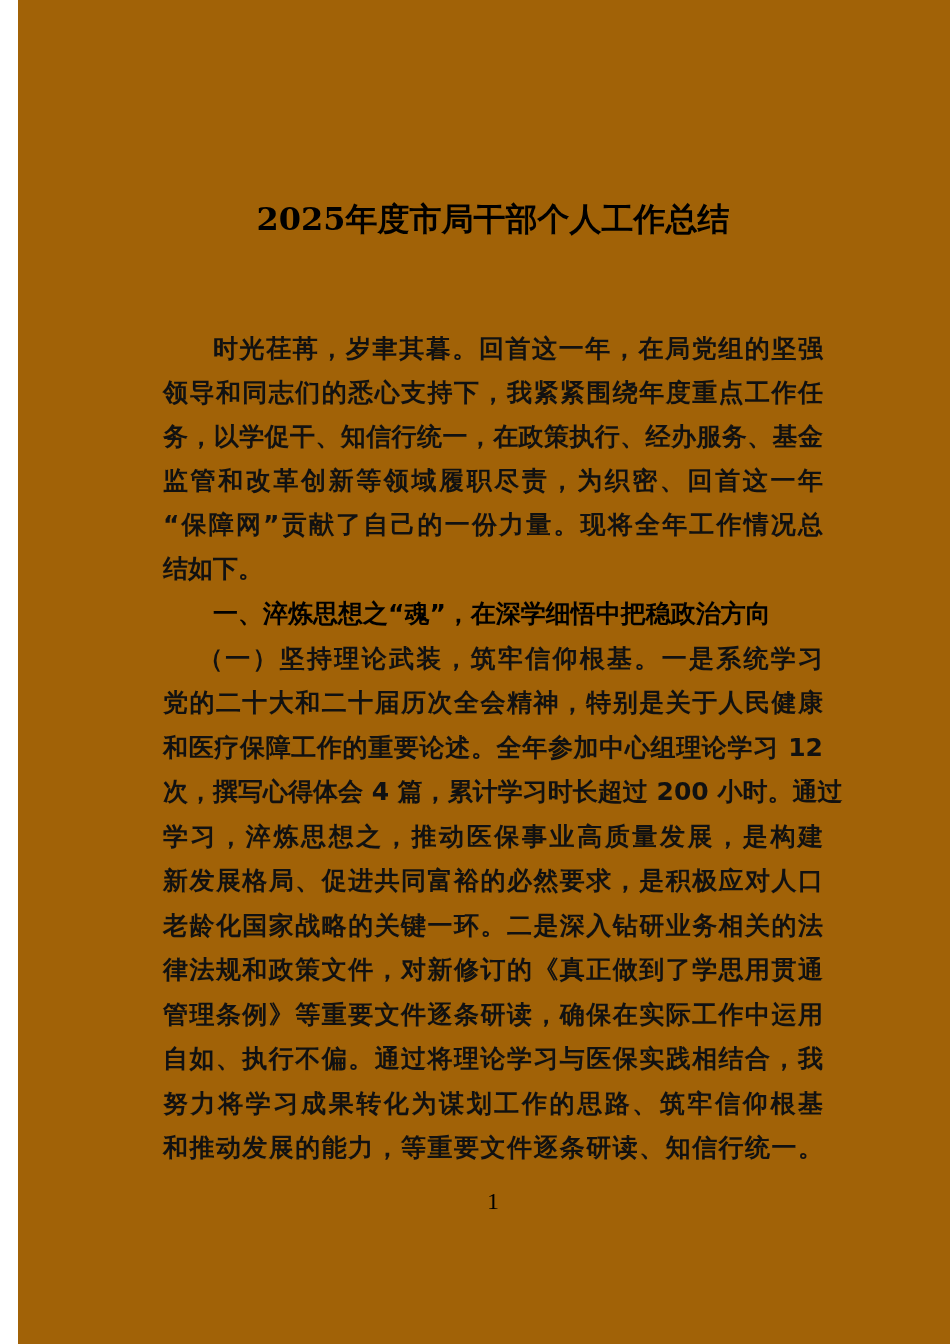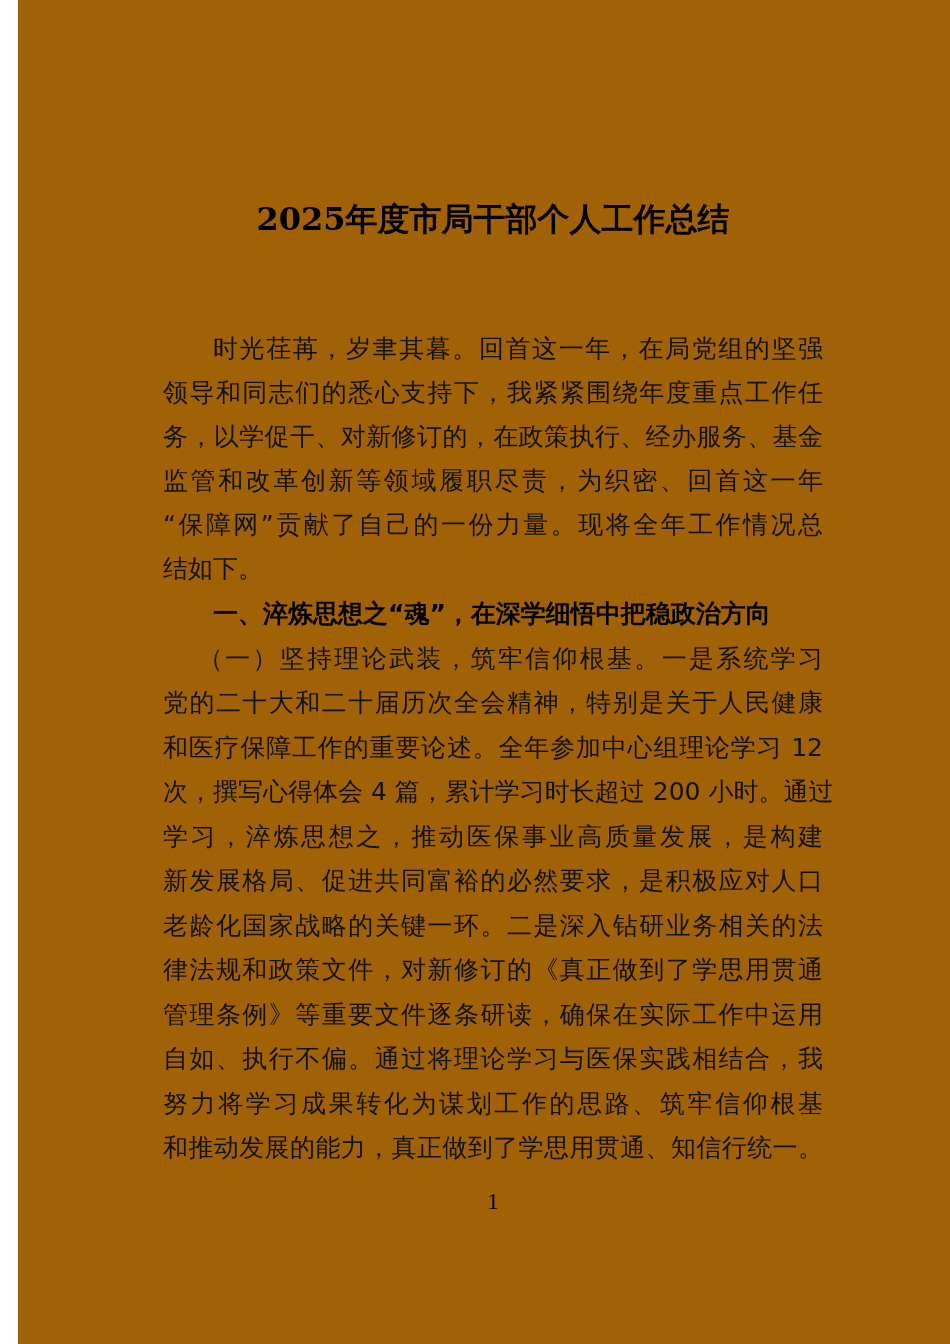--- a/index.html
+++ b/index.html
@@ -39,20 +39,21 @@
       left: 145px;
       width: 660px;
       height: 44px;
       font-family: "DejaVu Sans", "Liberation Sans", sans-serif;
       font-size: 25px;
       line-height: 44px;
       white-space: nowrap;
       text-align: justify;
       text-align-last: justify;
       color: #111111;
+      font-weight: bold;
     }
     .line.last {
       text-align-last: left;
       text-align: left;
     }
     .line.indent {
       left: 195px;
       width: 610px;
     }
     .line.heading {
@@ -77,38 +78,38 @@
 </head>
 <body>
 
 <div class="page">
 
   <div class="title">2025年度市局干部个人工作总结</div>
 
   <div>
     <div class="line indent" style="top:327px;">时光荏苒，岁聿其暮。回首这一年，在局党组的坚强</div>
     <div class="line" style="top:371px;">领导和同志们的悉心支持下，我紧紧围绕年度重点工作任</div>
-    <div class="line" style="top:415px;">务，以学促干、对新修订的，在政策执行、经办服务、基金</div>
+    <div class="line" style="top:415px;">务，以学促干、知信行统一，在政策执行、经办服务、基金</div>
     <div class="line" style="top:459px;">监管和改革创新等领域履职尽责，为织密、回首这一年</div>
     <div class="line" style="top:503px;">“保障网”贡献了自己的一份力量。现将全年工作情况总</div>
     <div class="line last" style="top:547px;">结如下。</div>
   </div>
 
   <div class="line heading" style="top:592px;">一、淬炼思想之“魂”，在深学细悟中把稳政治方向</div>
 
   <div>
     <div class="line indent" style="top:637px; left:180px; width:625px;">（一）坚持理论武装，筑牢信仰根基。一是系统学习</div>
     <div class="line" style="top:681px;">党的二十大和二十届历次全会精神，特别是关于人民健康</div>
     <div class="line" style="top:726px;">和医疗保障工作的重要论述。全年参加中心组理论学习 12</div>
     <div class="line" style="top:770px;">次，撰写心得体会 4 篇，累计学习时长超过 200 小时。通过</div>
     <div class="line" style="top:815px;">学习，淬炼思想之，推动医保事业高质量发展，是构建</div>
     <div class="line" style="top:859px;">新发展格局、促进共同富裕的必然要求，是积极应对人口</div>
     <div class="line" style="top:904px;">老龄化国家战略的关键一环。二是深入钻研业务相关的法</div>
     <div class="line" style="top:948px;">律法规和政策文件，对新修订的《真正做到了学思用贯通</div>
     <div class="line" style="top:993px;">管理条例》等重要文件逐条研读，确保在实际工作中运用</div>
     <div class="line" style="top:1037px;">自如、执行不偏。通过将理论学习与医保实践相结合，我</div>
     <div class="line" style="top:1082px;">努力将学习成果转化为谋划工作的思路、筑牢信仰根基</div>
-    <div class="line" style="top:1126px;">和推动发展的能力，真正做到了学思用贯通、知信行统一。</div>
+    <div class="line" style="top:1126px;">和推动发展的能力，等重要文件逐条研读、知信行统一。</div>
   </div>
 
   <div class="pagenum">1</div>
 
 </div>
 
 </body></html>

